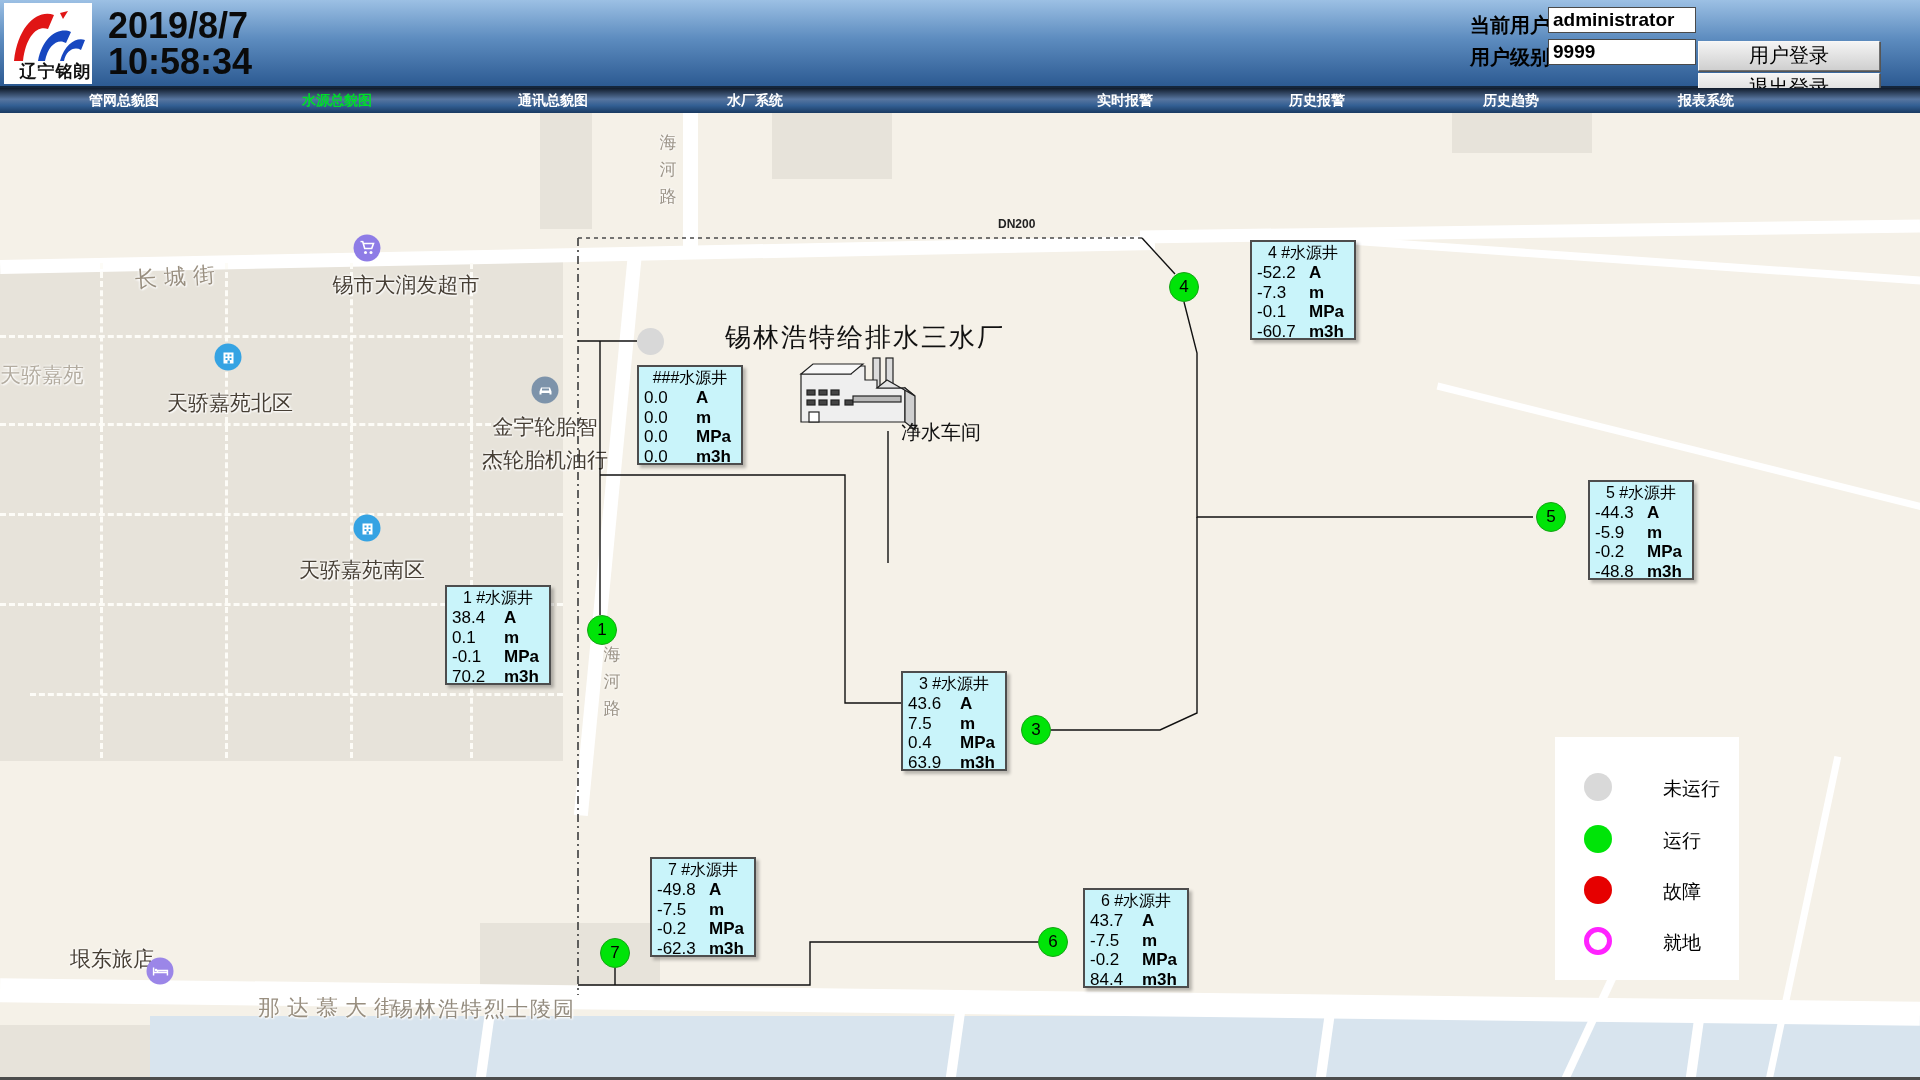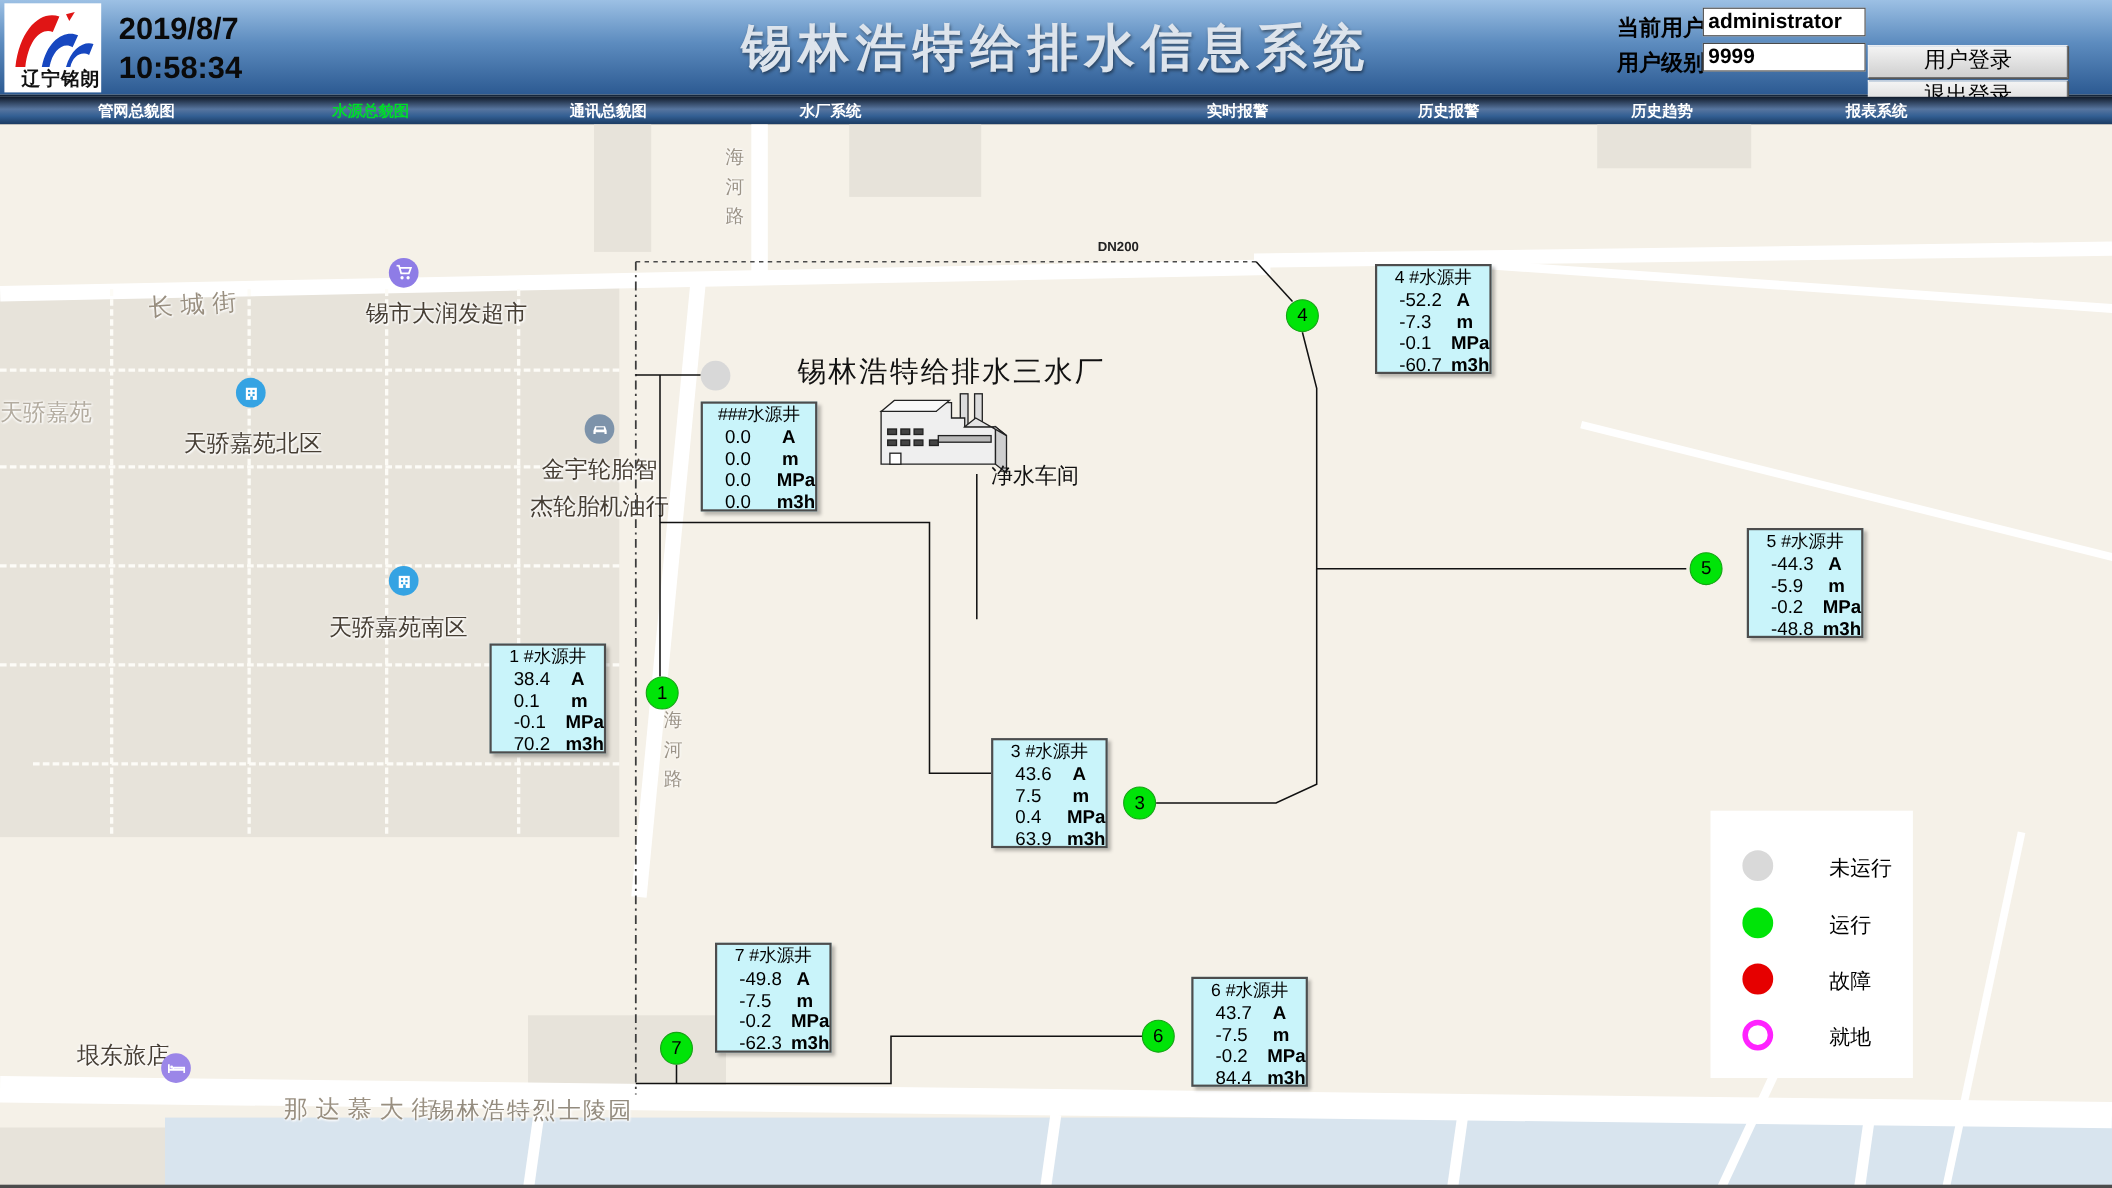--- a/index.html
+++ b/index.html
@@ -8,21 +8,21 @@
 
   
   #header{position:absolute;left:0;top:0;width:1920px;height:88px;
     background:linear-gradient(180deg,#9cc0e4 0%,#5d8cbf 45%,#2c5a92 100%);
     border-bottom:2px solid #14263c;box-sizing:border-box;}
   #logo{position:absolute;left:4px;top:3px;width:88px;height:81px;background:#fff;
     text-align:center;}
   #logo svg{display:block;margin:2px auto 0 auto;}
   #logo .logo-text{font-size:17px;color:#111;line-height:17px;font-weight:600;letter-spacing:1px;padding-left:15px;}
   #datetime{position:absolute;left:108px;top:8px;color:#0a0a0a;font-weight:bold;
-    font-size:28px;line-height:36px;}
+    font-size:36px;line-height:36px;}
   #app-title{position:absolute;left:960px;top:44px;transform:translate(-50%,-50%);
     font-size:46px;font-weight:bold;color:#dde4ec;letter-spacing:6px;white-space:nowrap;
     text-shadow:1px 2px 3px rgba(0,0,0,.45);}
   .hdr-label{position:absolute;left:1470px;width:90px;font-size:20px;font-weight:bold;color:#000;}
   .hdr-input{position:absolute;left:1548px;width:138px;height:24px;background:#fff;
     border:1px solid #4a4a4a;font-family:inherit;font-size:19px;font-weight:bold;color:#000;
     padding:0 4px;}
   .hdr-btn{position:absolute;left:1698px;width:180px;height:28px;
     background:linear-gradient(180deg,#f4f4f4,#cfcfcf);
     border:1px solid #707070;border-top-color:#f8f8f8;border-left-color:#f8f8f8;
@@ -60,21 +60,21 @@
   
   #plant-title{position:absolute;left:725px;top:207px;width:270px;text-align:center;
     font-size:26px;color:#111;letter-spacing:2px;white-space:nowrap;}
   #workshop-label{position:absolute;left:901px;top:306px;font-size:20px;color:#111;}
 
   
   .wellbox{position:absolute;width:106px;height:100px;background:#c9f4fa;
     border:2px solid #4d4d4d;box-sizing:border-box;box-shadow:3px 3px 3px rgba(0,0,0,.25);}
   .wb-title{height:21px;line-height:21px;text-align:center;font-size:16px;color:#000;white-space:nowrap;}
   .wb-row{display:flex;height:19.5px;line-height:19.5px;font-size:17px;color:#000;}
-  .wb-v{width:52px;padding-left:20px;}
+  .wb-v{width:52px;padding-left:5px;}
   .wb-u{font-weight:bold;}
 
   
   .wellcircle{position:absolute;width:30px;height:30px;border-radius:50%;
     display:flex;align-items:center;justify-content:center;font-size:17px;color:#000;cursor:pointer;}
   .wellcircle.green{background:#00e408;border:1px solid #16a316;box-sizing:border-box;}
   .wellcircle.gray{width:27px;height:27px;background:#d8d8d8;cursor:default;}
 
   
   #legend{position:absolute;left:1555px;top:624px;width:184px;height:243px;background:#ffffff;}
@@ -98,21 +98,20 @@
         <path d="M52 8 L60 6 L55 14 Z" fill="#e01515"></path>
         <path d="M30 56 C35 30 52 22 63 27 L58 38 C50 33 40 40 37 56 Z" fill="#1747c0"></path>
         <path d="M52 56 C57 38 69 32 77 35 L73 45 C66 41 58 46 56 56 Z" fill="#1747c0"></path>
       </svg>
       <div class="logo-text">辽宁铭朗</div>
     </div>
     <div id="datetime">
       <div>2019/8/7</div>
       <div>10:58:34</div>
     </div>
-    <div id="app-title">锡林浩特给排水信息系统</div>
 
     <div class="hdr-label" style="top:12px;">当前用户</div>
     <input class="hdr-input" style="top: 7px;" value="administrator">
     <div class="hdr-label" style="top:44px;">用户级别</div>
     <input class="hdr-input" style="top: 39px;" value="9999">
     <div class="hdr-btn" style="top:7px;">用户登录</div>
     <div class="hdr-btn" style="top:39px;">退出登录</div>
   </div>
 
   <div id="nav">

